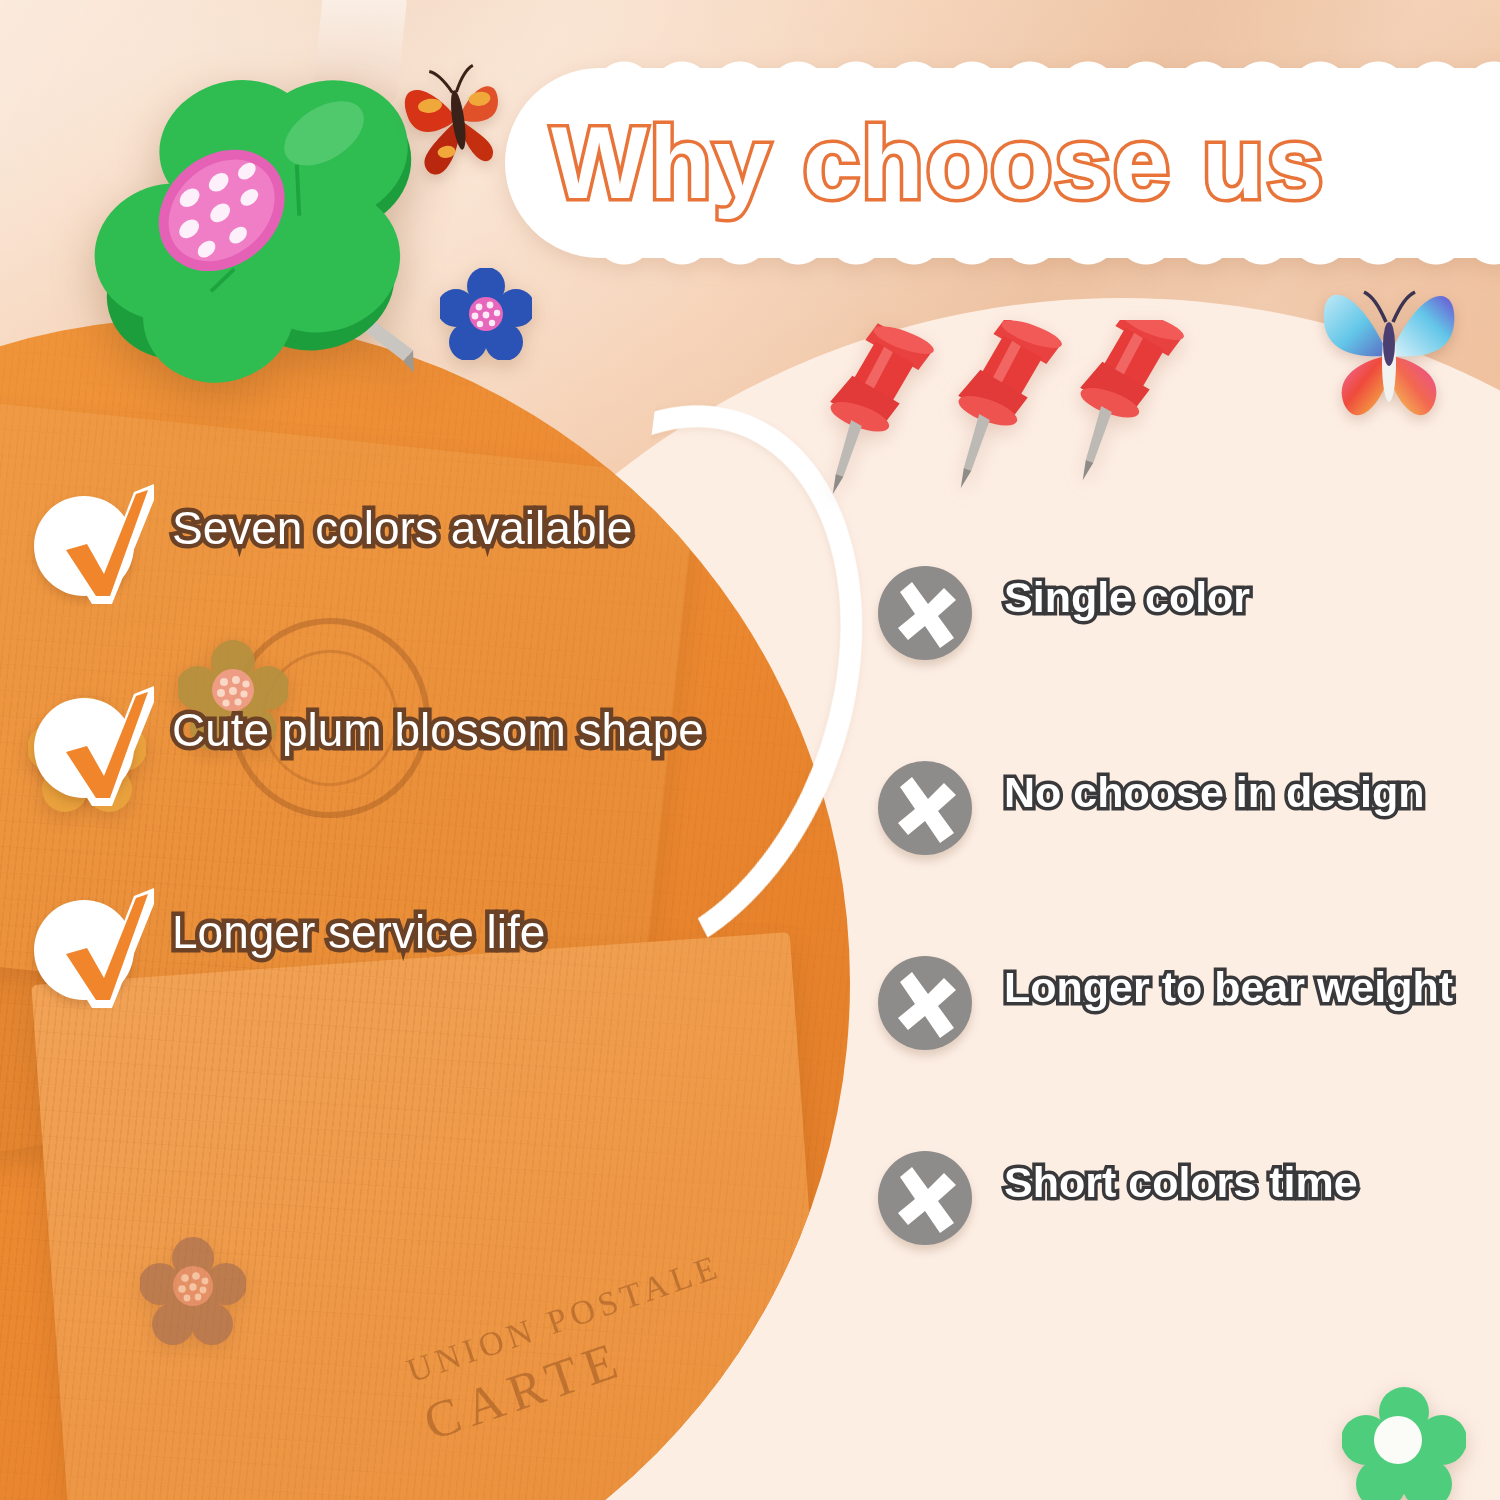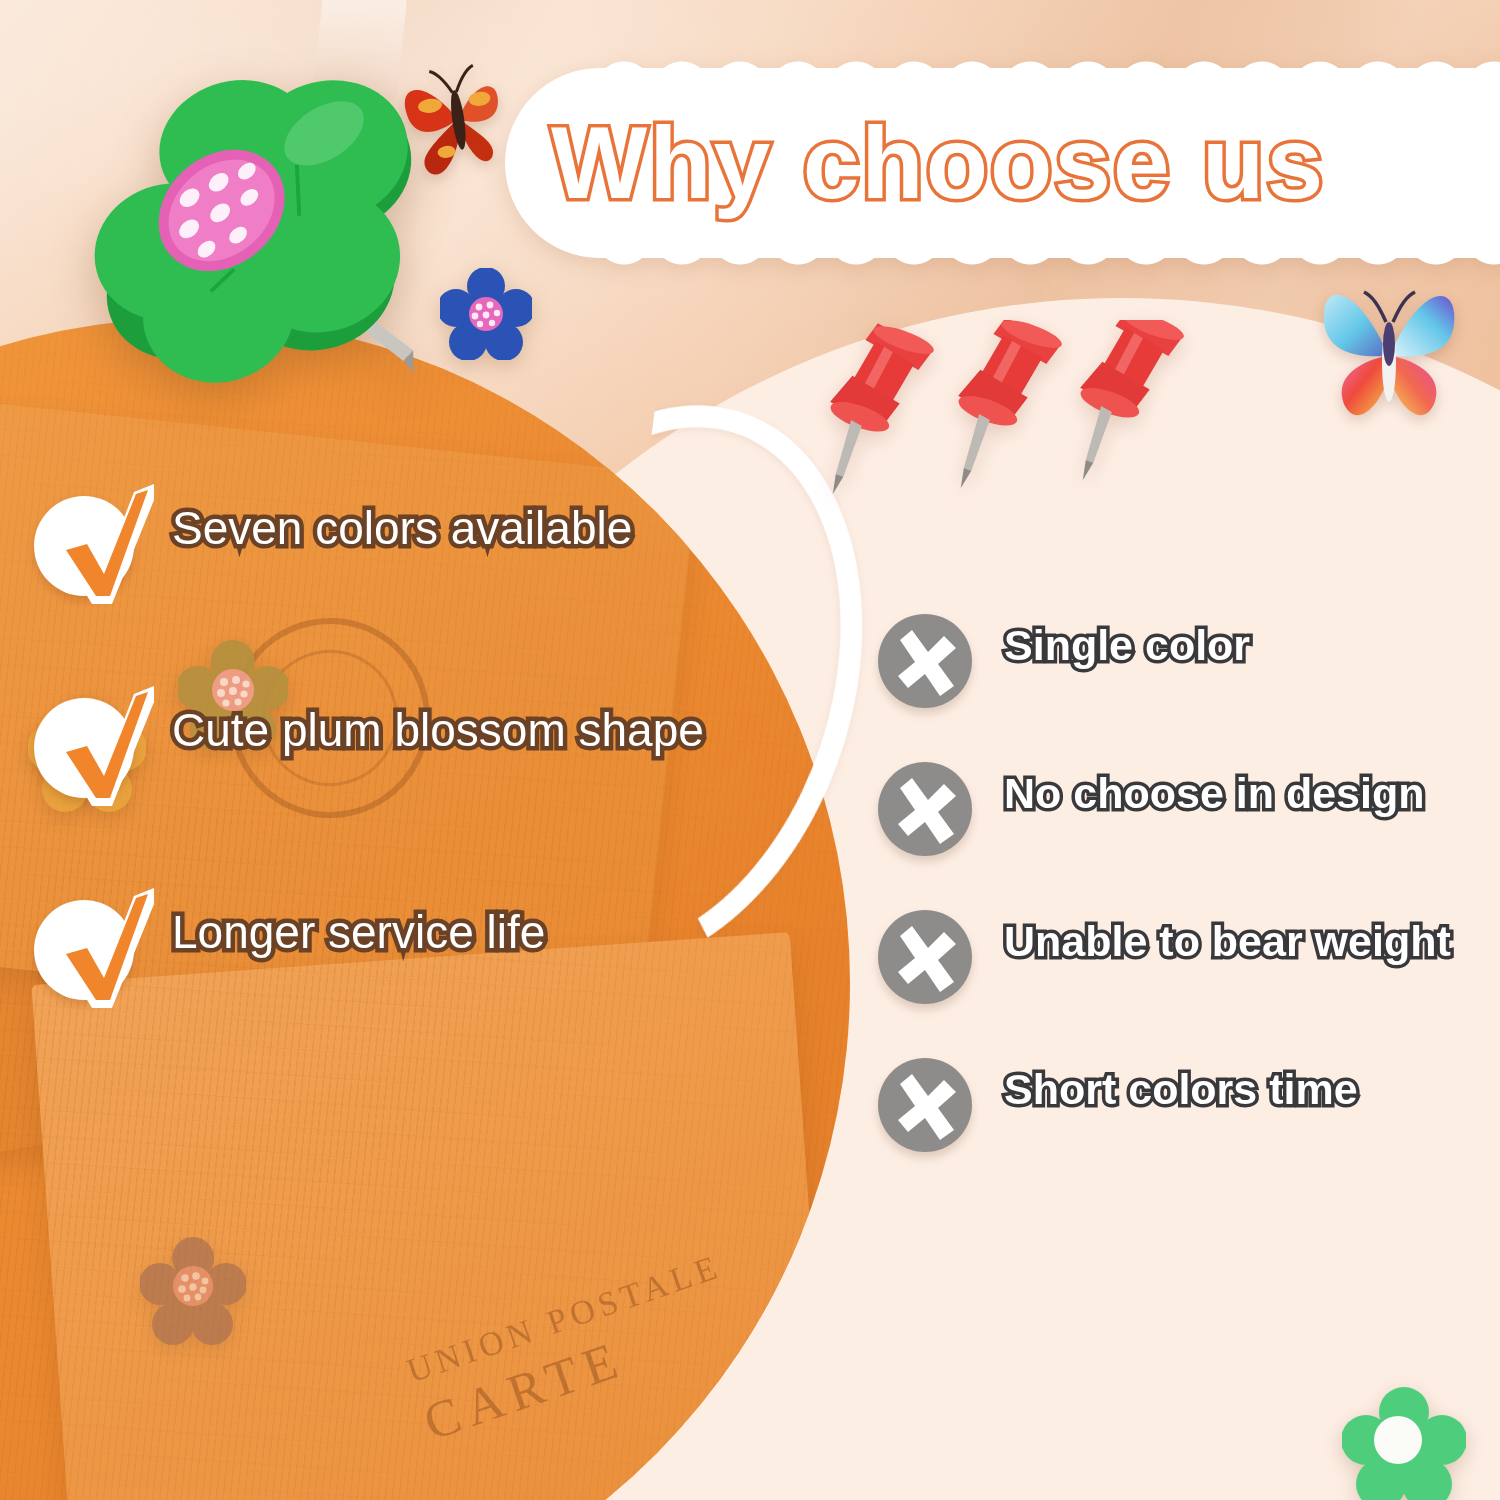--- a/index.html
+++ b/index.html
@@ -169,21 +169,21 @@
     -webkit-text-stroke:9px #6b4226;
     paint-order:stroke fill;
     max-width:660px;
     padding-top:6px;
   }
 
   
   .cons{
     position:absolute; left:878px; top:568px;
     width:600px;
-    display:flex; flex-direction:column; gap:56px;margin-top:48px;
+    display:flex; flex-direction:column; gap:103px;
   }
   .con-row{ display:flex; align-items:flex-start; gap:32px; }
 
   .x-badge{
     position:relative; flex:0 0 auto;
     width:94px; height:94px; margin-top:-2px;
   }
   .x-badge .disc{
     position:absolute; inset:0; border-radius:50%;
     background:#8e8c8a;
@@ -568,21 +568,21 @@
       <div class="con-text">No choose in design</div>
     </div>
 
     <div class="con-row">
       <div class="x-badge">
         <div class="disc"></div>
         <svg viewBox="0 0 94 94">
           <path d="M22 26 L34 16 L50 38 L66 22 L78 34 L60 50 L76 72 L62 82 L47 60 L30 74 L20 62 L37 48 Z" fill="#ffffff"></path>
         </svg>
       </div>
-      <div class="con-text">Unable to bear weight</div>
+      <div class="con-text">Longer to bear weight</div>
     </div>
 
     <div class="con-row">
       <div class="x-badge">
         <div class="disc"></div>
         <svg viewBox="0 0 94 94">
           <path d="M22 26 L34 16 L50 38 L66 22 L78 34 L60 50 L76 72 L62 82 L47 60 L30 74 L20 62 L37 48 Z" fill="#ffffff"></path>
         </svg>
       </div>
       <div class="con-text">Short colors time</div>

